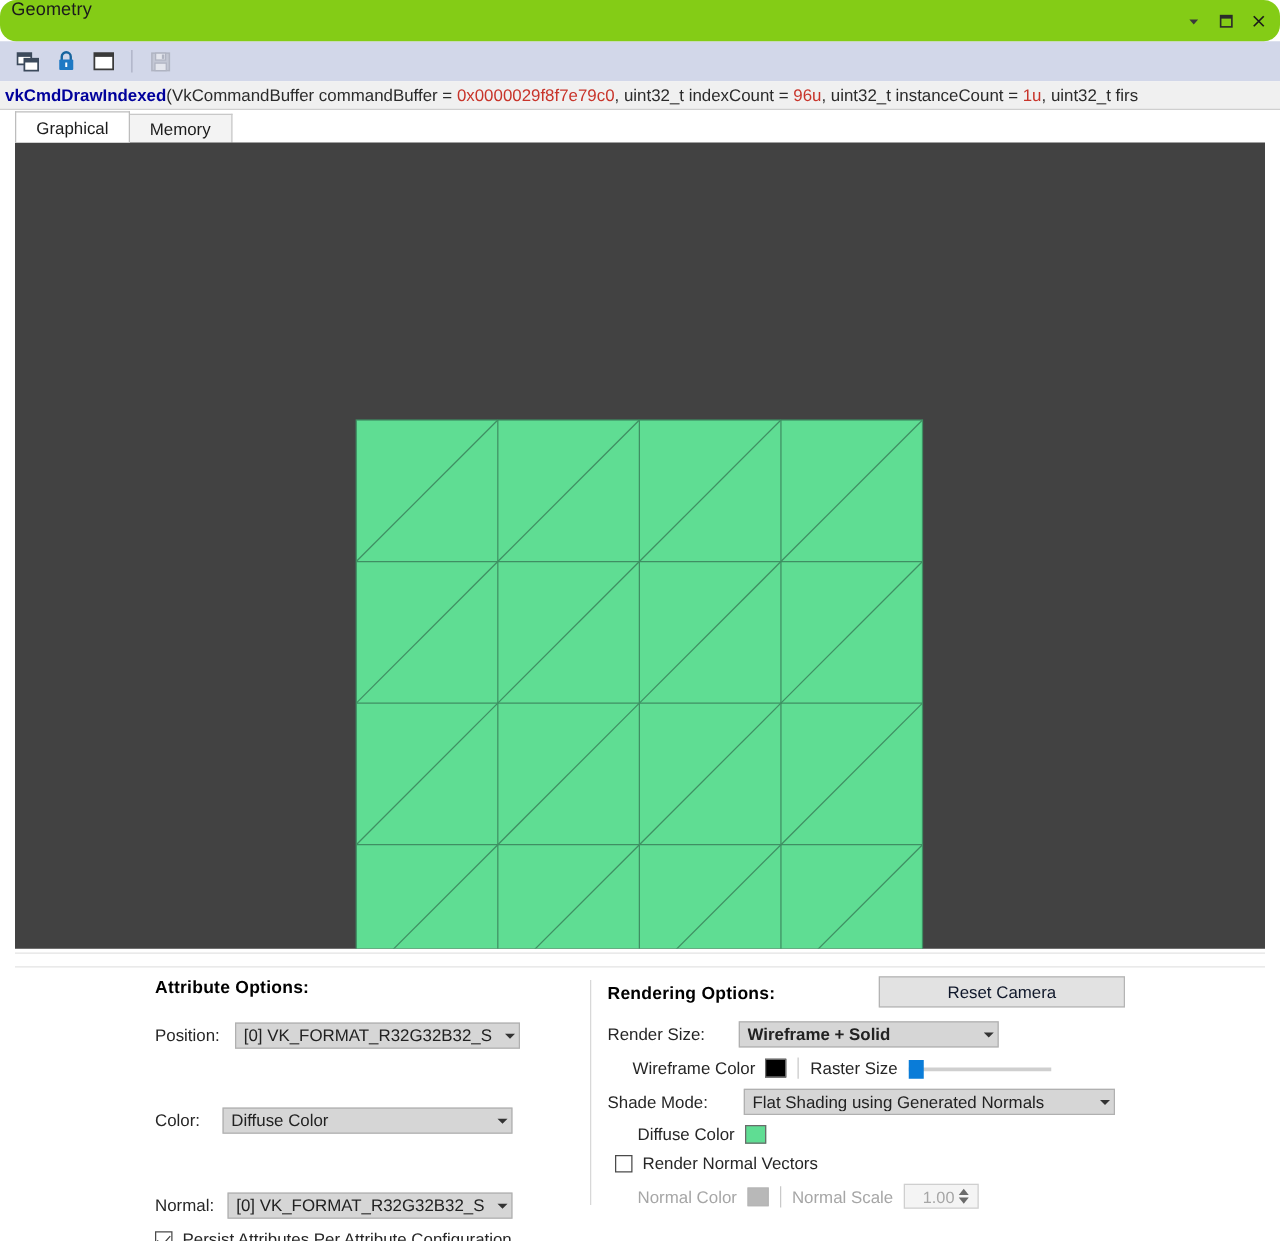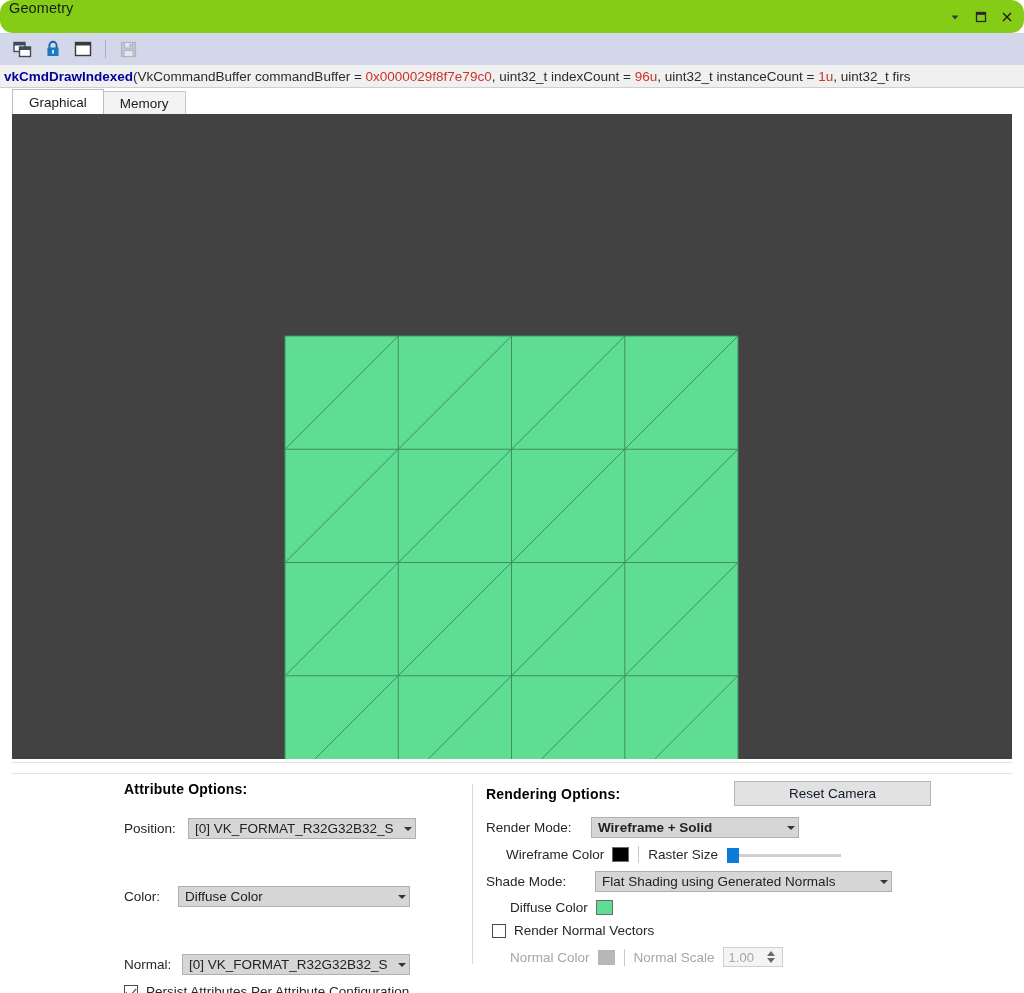--- a/index.html
+++ b/index.html
@@ -453,26 +453,26 @@
     </div>
 
     <div class="row" style="margin-left:0px;">
       <div class="cb checked"></div>
       <span class="lbl" style="margin-left:8px;">Persist Attributes Per Attribute Configuration</span>
     </div>
   </div>
 
   <div class="panel" id="render-panel">
     <div class="row" style="margin-bottom:11px;">
-      <span class="group-title" style="margin-bottom:0;width:248px;">Rendering Options:</span>
+      <span class="group-title" style="margin-bottom:0;width:217px;">Rendering Options:</span>
       <div class="btn" style="width:197px;">Reset Camera</div>
     </div>
 
     <div class="row" style="margin-bottom:8px;">
-      <span class="lbl" style="width:105px;">Render Mode:</span>
+      <span class="lbl" style="width:105px;">Render Size:</span>
       <div class="combo" style="width:208px;font-weight:bold;">
         <span class="combo-text">Wireframe + Solid</span>
         <span class="arrow"></span>
       </div>
     </div>
 
     <div class="row" style="margin-bottom:8px;padding-left:20px;">
       <span class="lbl">Wireframe Color</span>
       <div class="swatch" id="sw-wire" style="margin-left: 8px; background: rgb(0, 0, 0);"></div>
       <div class="vline"></div>
@@ -499,21 +499,21 @@
     <div class="row" style="margin-bottom:9px;padding-left:6px;">
       <div class="cb"></div>
       <span class="lbl" style="margin-left:8px;">Render Normal Vectors</span>
     </div>
 
     <div class="row" style="padding-left:24px;">
       <span class="lbl dim">Normal Color</span>
       <div class="swatch dim" id="sw-normal" style="margin-left: 8px; background: rgb(184, 184, 184);"></div>
       <div class="vline"></div>
       <span class="lbl dim">Normal Scale</span>
-      <div class="spin" style="margin-left:8px;">
+      <div class="spin" style="margin-left:8px;text-align:right;">
         <span class="sval">1.00</span>
         <span class="sbtns">
           <span class="sup"></span>
           <span class="sdn"></span>
         </span>
       </div>
     </div>
   </div>
 </div>
 

